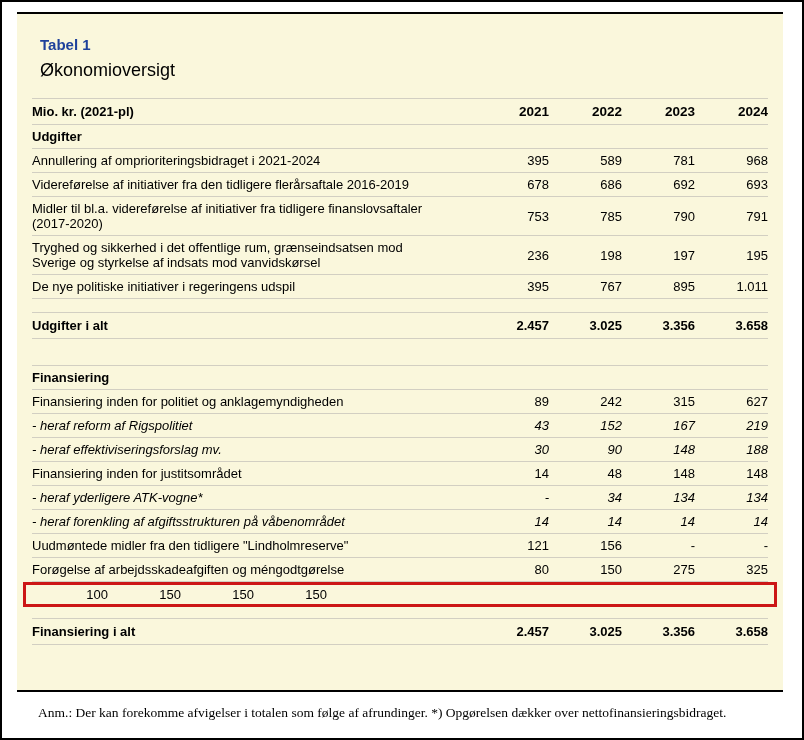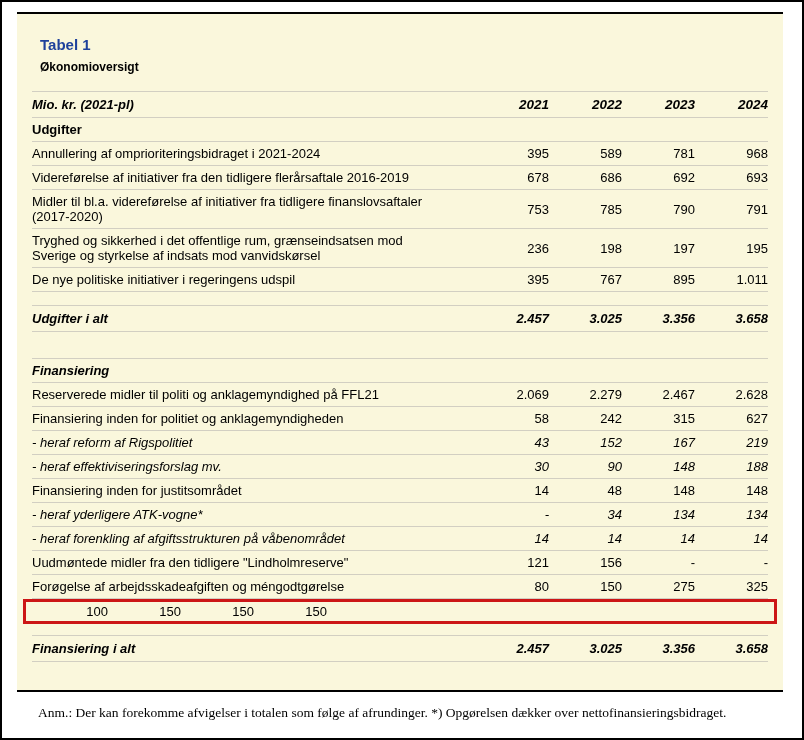--- a/index.html
+++ b/index.html
@@ -12,33 +12,33 @@
     position:absolute;top:10px;left:15px;width:766px;height:680px;
     box-sizing:border-box;background:#faf7dc;
     border-top:2px solid #000;border-bottom:2px solid #000;
     padding:0 15px;
   }
   .table-label{
     color:#1e419b;font-weight:bold;font-size:15px;
     margin:22px 0 7px 8px;
   }
   .table-title{
-    font-weight:bold;font-size:12px;margin:0 0 0 8px;
+    font-weight:normal;font-size:18px;margin:0 0 0 8px;
   }
   .budget-table{
     margin-top:17px;font-size:13px;line-height:15px;
   }
   .row{
     display:flex;align-items:center;
     border-bottom:1px solid #d2cfc2;
     padding:4px 0;
   }
   .row .label{flex:1 1 auto;padding-right:26px;}
   .row .val{flex:0 0 73px;width:73px;text-align:right;}
-  .line-top{border-top:1px solid #d2cfc2;font-style:italic;}
+  .line-top{border-top:1px solid #d2cfc2;}
   .header-row{font-weight:bold;padding:5px 0;}
   .header-row .val{font-size:13.5px;}
   .section{font-weight:bold;}
   .total{font-weight:bold;padding:5px 0;}
   .italic{font-style:italic;}
   .spacer{height:13px;border:none;}
   .spacer.large{height:26px;}
   .spacer.small{height:11px;}
   .highlight{
     border:3px solid #cc1616;
@@ -109,29 +109,22 @@
           <div class="val">2.457</div>
           <div class="val">3.025</div>
           <div class="val">3.356</div>
           <div class="val">3.658</div>
         </div>
         <div class="spacer large"></div>
         <div class="row section line-top">
           <div class="label">Finansiering</div>
         </div>
         <div class="row data">
-          <div class="label">Reserverede midler til politi og anklagemyndighed på FFL21</div>
-          <div class="val">2.069</div>
-          <div class="val">2.279</div>
-          <div class="val">2.467</div>
-          <div class="val">2.628</div>
-        </div>
-        <div class="row data">
           <div class="label">Finansiering inden for politiet og anklagemyndigheden</div>
-          <div class="val">58</div>
+          <div class="val">89</div>
           <div class="val">242</div>
           <div class="val">315</div>
           <div class="val">627</div>
         </div>
         <div class="row italic">
           <div class="label">- heraf reform af Rigspolitiet</div>
           <div class="val">43</div>
           <div class="val">152</div>
           <div class="val">167</div>
           <div class="val">219</div>

